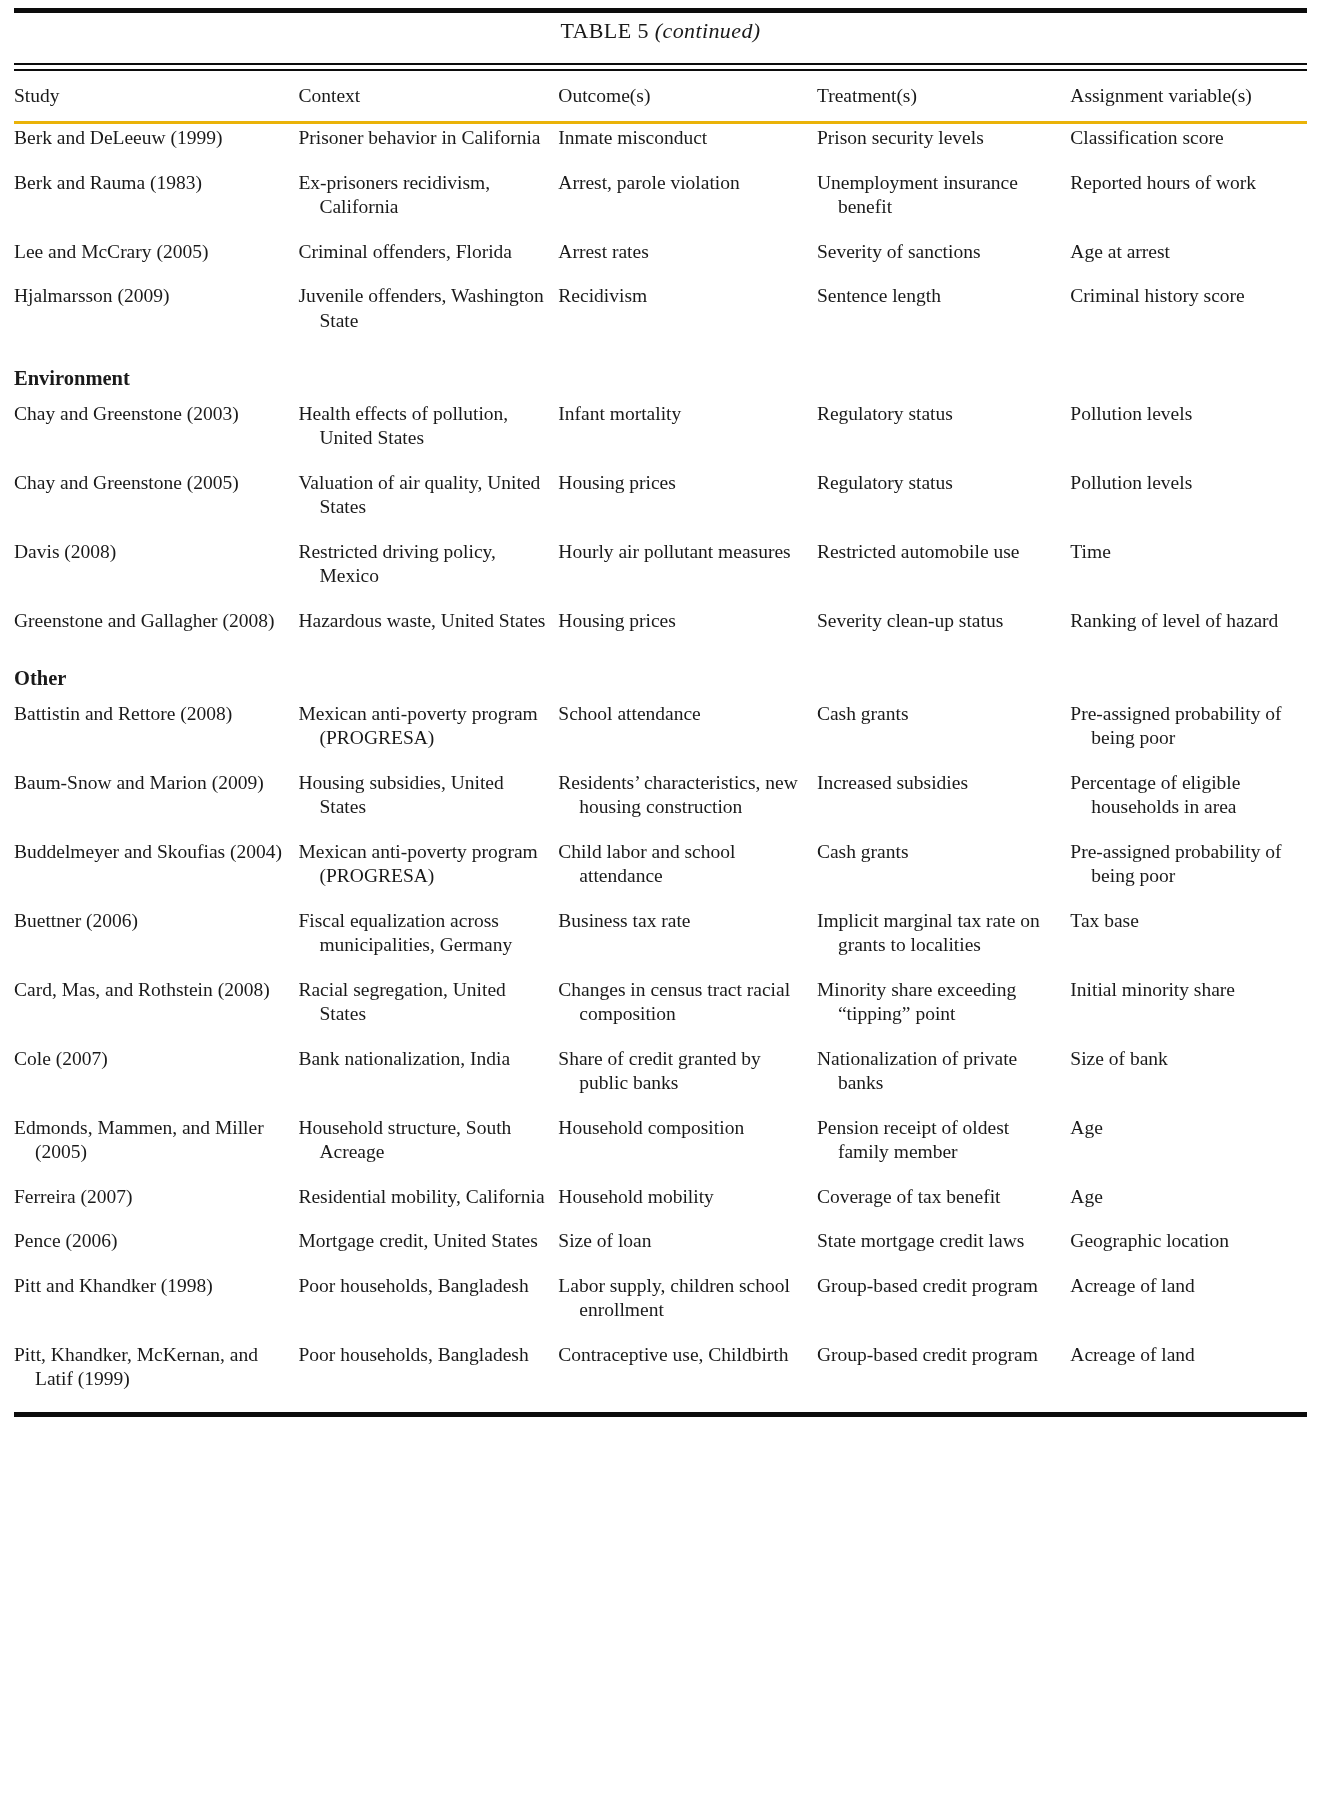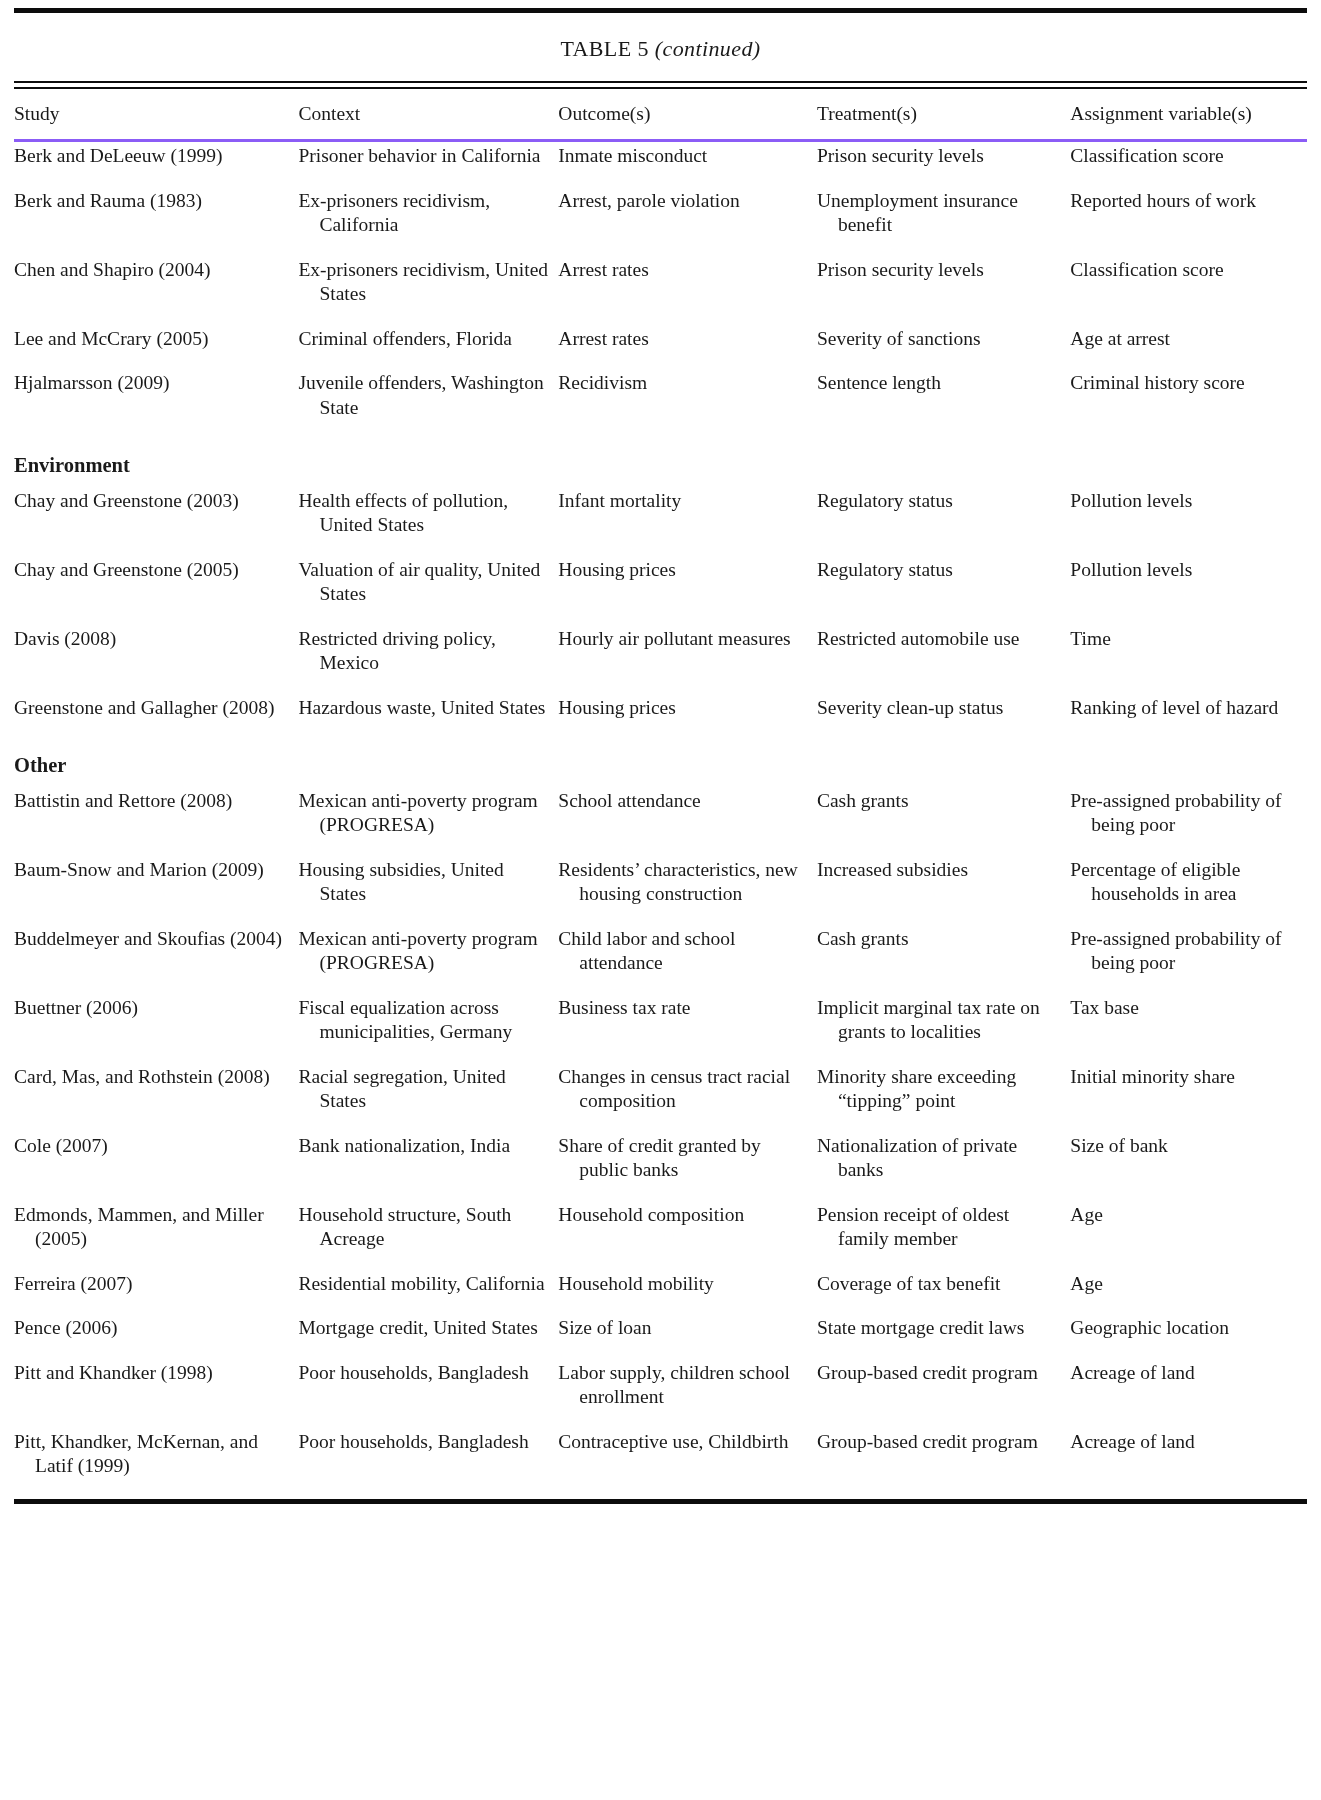--- a/index.html
+++ b/index.html
@@ -21,21 +21,21 @@
     border-top: 5px solid #0c0c0c;
     margin: 0;
   }
   .rule-bottom {
     border: 0;
     border-top: 5px solid #0c0c0c;
     margin: 0;
   }
   .title-block {
     text-align: center;
-    margin-top: 22px;
+    margin-top: 4px;
     margin-bottom: 18px;
   }
   .title-line {
     font-size: 22px;
     line-height: 28px;
     letter-spacing: 0.4px;
   }
   .title-note { font-style: italic; }
   .subtitle-line {
     font-variant: small-caps;
@@ -58,21 +58,21 @@
   col.c2 { width: 20.1%; }
   col.c3 { width: 20.0%; }
   col.c4 { width: 19.6%; }
   col.c5 { width: 18.3%; }
   .rd-table th {
     text-align: left;
     font-weight: normal;
     font-size: 19.5px;
     line-height: 24px;
     padding: 13px 6px 13px 0;
-    border-bottom: 3px solid #8b5cf6;
+    border-bottom: 3px solid #eab308;
     vertical-align: bottom;
   }
   .rd-table td {
     vertical-align: top;
     font-size: 19.5px;
     line-height: 24.5px;
     padding: 0 8px 20px 0;
   }
   .rd-table td.section-heading {
     font-weight: bold;
@@ -149,37 +149,20 @@
           </td>
           <td>
             <span class="hang">Unemployment insurance benefit</span>
           </td>
           <td>
             <span class="hang">Reported hours of work</span>
           </td>
         </tr>
         <tr>
           <td>
-            <span class="hang">Chen and Shapiro (2004)</span>
-          </td>
-          <td>
-            <span class="hang">Ex-prisoners recidivism, United States</span>
-          </td>
-          <td>
-            <span class="hang">Arrest rates</span>
-          </td>
-          <td>
-            <span class="hang">Prison security levels</span>
-          </td>
-          <td>
-            <span class="hang">Classification score</span>
-          </td>
-        </tr>
-        <tr>
-          <td>
             <span class="hang">Lee and McCrary (2005)</span>
           </td>
           <td>
             <span class="hang">Criminal offenders, Florida</span>
           </td>
           <td>
             <span class="hang">Arrest rates</span>
           </td>
           <td>
             <span class="hang">Severity of sanctions</span>

